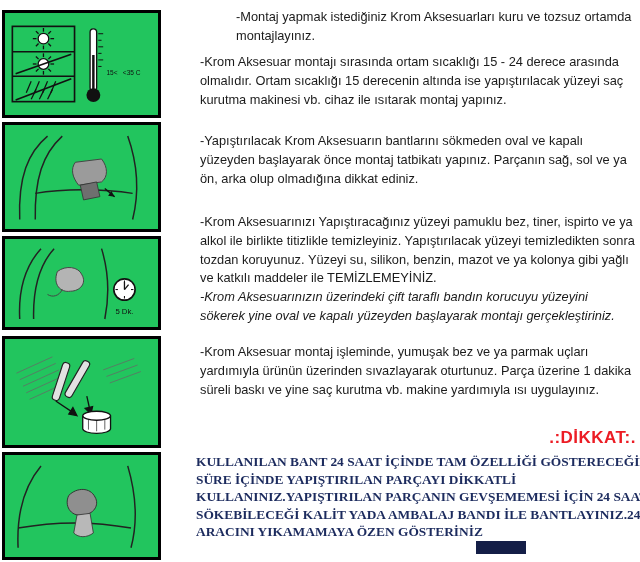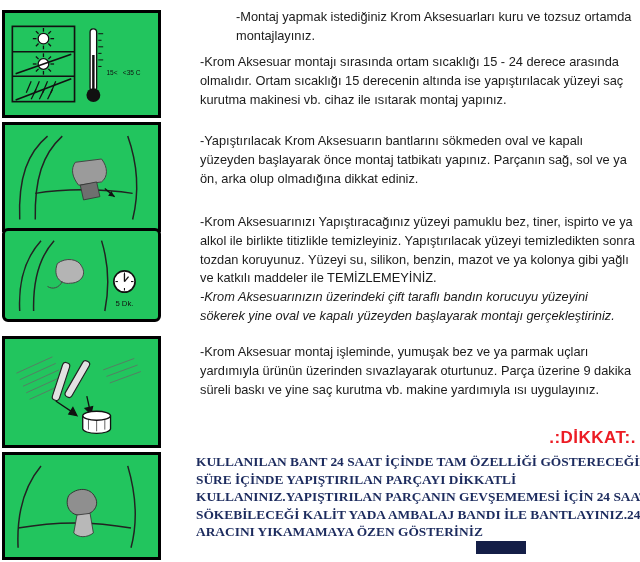--- a/index.html
+++ b/index.html
@@ -8,21 +8,21 @@
     position:relative; width:640px; height:562px; background:#fff;
     font-family:"Liberation Sans", sans-serif; overflow:hidden; color:#1c1c1c;
   }
   
   .panel {
     position:absolute; left:2px; width:159px;
     border:3px solid #000; background:#22c55e;
   }
   #panel-1 { top:10px;  height:108px; }
   #panel-2 { top:122px; height:110px; }
-  #panel-3 { top:228px; height:94px;border-radius:6px;  }
+  #panel-3 { top:236px; height:94px;  }
   #panel-4 { top:336px; height:112px; }
   #panel-5 { top:452px; height:108px; }
   .panel svg { display:block; width:100%; height:100%; }
   .panel text { font-family:"Liberation Sans", sans-serif; fill:#111; }
 
   
   .para {
     position:absolute; left:200px; width:436px;
     font-size:12.8px; line-height:18.8px; color:#1b1b1b;
   }
@@ -197,21 +197,21 @@
       </svg>
     </div>
   </div>
 
   <div>
     <p class="para" id="para-1">-Montaj yapmak istediğiniz Krom Aksesuarları kuru ve tozsuz ortamda montajlayınız.</p>
     <p class="para" id="para-2">-Krom Aksesuar montajı sırasında ortam sıcaklığı 15 - 24 derece arasında olmalıdır. Ortam sıcaklığı 15 derecenin altında ise yapıştırılacak yüzeyi saç kurutma makinesi vb. cihaz ile ısıtarak montaj yapınız.</p>
     <p class="para" id="para-3">-Yapıştırılacak Krom Aksesuarın bantlarını sökmeden oval ve kapalı yüzeyden başlayarak önce montaj tatbikatı yapınız. Parçanın sağ, sol ve ya ön, arka olup olmadığına dikkat ediniz.</p>
     <p class="para" id="para-4">-Krom Aksesuarınızı Yapıştıracağınız yüzeyi pamuklu bez, tiner, ispirto ve ya alkol ile birlikte titizlikle temizleyiniz. Yapıştırılacak yüzeyi temizledikten sonra tozdan koruyunuz. Yüzeyi su, silikon, benzin, mazot ve ya kolonya gibi yağlı ve katkılı maddeler ile TEMİZLEMEYİNİZ.</p>
     <p class="para" id="para-5">-Krom Aksesuarınızın üzerindeki çift taraflı bandın korucuyu yüzeyini sökerek yine oval ve kapalı yüzeyden başlayarak montajı gerçekleştiriniz.</p>
-    <p class="para" id="para-6">-Krom Aksesuar montaj işleminde, yumuşak bez ve ya parmak uçları yardımıyla ürünün üzerinden sıvazlayarak oturtunuz. Parça üzerine 9 dakika süreli baskı ve yine saç kurutma vb. makine yardımıyla ısı uygulayınız.</p>
+    <p class="para" id="para-6">-Krom Aksesuar montaj işleminde, yumuşak bez ve ya parmak uçları yardımıyla ürünün üzerinden sıvazlayarak oturtunuz. Parça üzerine 1 dakika süreli baskı ve yine saç kurutma vb. makine yardımıyla ısı uygulayınız.</p>
 
     <div class="dikkat">.:DİKKAT:.</div>
     <p class="warning-body">KULLANILAN BANT 24 SAAT İÇİNDE TAM ÖZELLİĞİ GÖSTERECEĞİNDEN BU SÜRE İÇİNDE YAPIŞTIRILAN PARÇAYI DİKKATLİ KULLANINIZ.YAPIŞTIRILAN PARÇANIN GEVŞEMEMESİ İÇİN 24 SAAT SONRA SÖKEBİLECEĞİ KALİT YADA AMBALAJ BANDI İLE BANTLAYINIZ.24 SAAT ARACINI YIKAMAMAYA ÖZEN GÖSTERİNİZ</p>
 
     <div class="badge"></div>
   </div>
 
 </div>
 
 </body></html>

